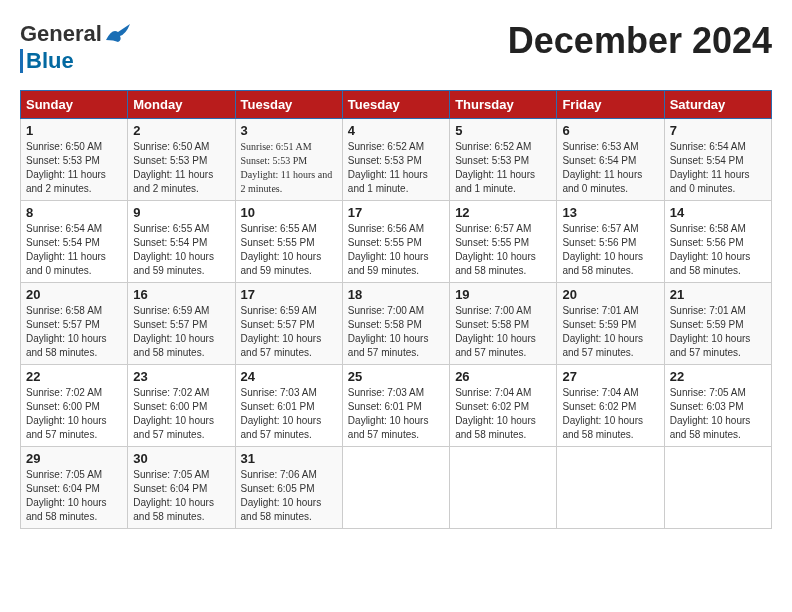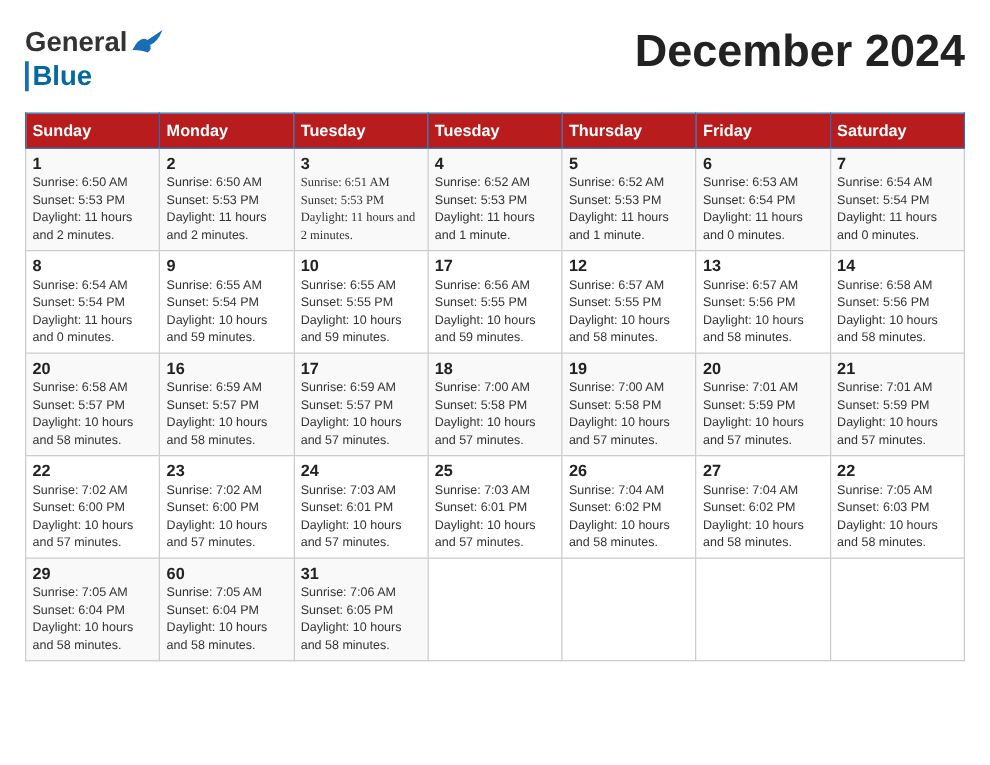--- a/index.html
+++ b/index.html
@@ -280,21 +280,21 @@
         </td>
       </tr>
       <tr>
         <td>
           <span class="day-num">29</span>
           <div class="day-detail" style="white-space: pre-line;">Sunrise: 7:05 AM
 Sunset: 6:04 PM
 Daylight: 10 hours and 58 minutes.</div>
         </td>
         <td>
-          <span class="day-num">60</span>
+          <span class="day-num">30</span>
           <div class="day-detail" style="white-space: pre-line;">Sunrise: 7:05 AM
 Sunset: 6:04 PM
 Daylight: 10 hours and 58 minutes.</div>
         </td>
         <td>
           <span class="day-num">31</span>
           <div class="day-detail" style="white-space: pre-line;">Sunrise: 7:06 AM
 Sunset: 6:05 PM
 Daylight: 10 hours and 58 minutes.</div>
         </td>

